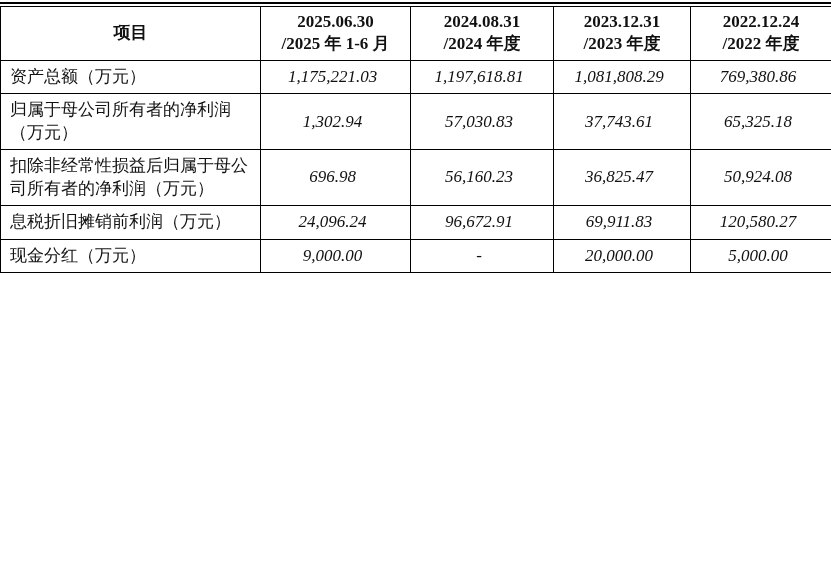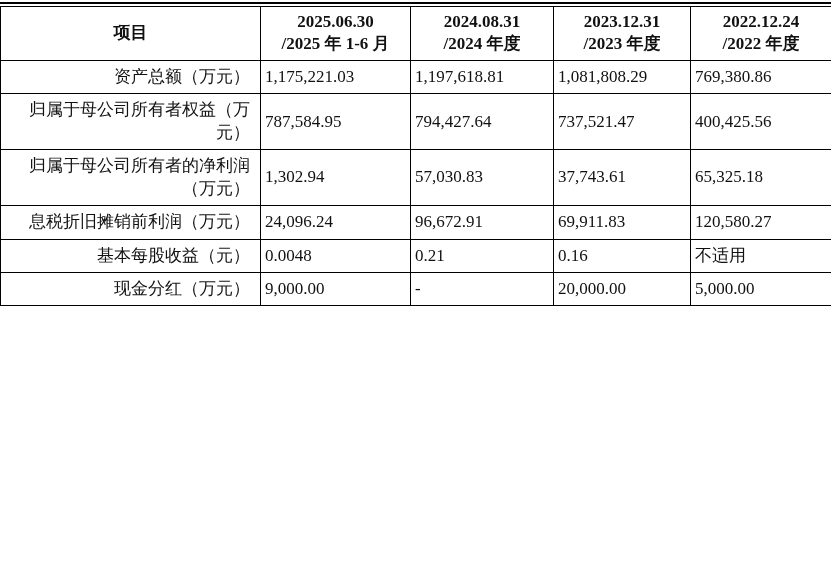--- a/index.html
+++ b/index.html
@@ -40,27 +40,28 @@
     vertical-align: middle;
     line-height: 1.32;
     box-sizing: border-box;
   }
   .fin-table th {
     font-weight: bold;
     text-align: center;
     padding: 4px 4px;
   }
   .fin-table td.label-cell {
-    text-align: right;
+    text-align: left;
     padding: 5px 10px 5px 9px;
   }
   .fin-table td.value-cell {
-    text-align: left;
+    text-align: center;
     padding: 5px 10px 5px 4px;
     white-space: nowrap;
+    font-style: italic;
   }
   .fin-table tr {
     min-height: 33px;
     padding-left: 40px;
   }
   .fin-table td {
     height: 32px;
   }
   .hdr-line {
     display: block;
@@ -112,46 +113,39 @@
     </thead>
     <tbody id="table-body">
         <tr>
           <td class="label-cell">资产总额（万元）</td>
           <td class="value-cell">1,175,221.03</td>
           <td class="value-cell">1,197,618.81</td>
           <td class="value-cell">1,081,808.29</td>
           <td class="value-cell">769,380.86</td>
         </tr>
         <tr>
-          <td class="label-cell">归属于母公司所有者权益（万元）</td>
-          <td class="value-cell">787,584.95</td>
-          <td class="value-cell">794,427.64</td>
-          <td class="value-cell">737,521.47</td>
-          <td class="value-cell">400,425.56</td>
-        </tr>
-        <tr>
           <td class="label-cell">归属于母公司所有者的净利润（万元）</td>
           <td class="value-cell">1,302.94</td>
           <td class="value-cell">57,030.83</td>
           <td class="value-cell">37,743.61</td>
           <td class="value-cell">65,325.18</td>
         </tr>
         <tr>
+          <td class="label-cell">扣除非经常性损益后归属于母公司所有者的净利润（万元）</td>
+          <td class="value-cell">696.98</td>
+          <td class="value-cell">56,160.23</td>
+          <td class="value-cell">36,825.47</td>
+          <td class="value-cell">50,924.08</td>
+        </tr>
+        <tr>
           <td class="label-cell">息税折旧摊销前利润（万元）</td>
           <td class="value-cell">24,096.24</td>
           <td class="value-cell">96,672.91</td>
           <td class="value-cell">69,911.83</td>
           <td class="value-cell">120,580.27</td>
-        </tr>
-        <tr>
-          <td class="label-cell">基本每股收益（元）</td>
-          <td class="value-cell">0.0048</td>
-          <td class="value-cell">0.21</td>
-          <td class="value-cell">0.16</td>
-          <td class="value-cell">不适用</td>
         </tr>
         <tr>
           <td class="label-cell">现金分红（万元）</td>
           <td class="value-cell">9,000.00</td>
           <td class="value-cell">-</td>
           <td class="value-cell">20,000.00</td>
           <td class="value-cell">5,000.00</td>
         </tr>
       </tbody>
   </table>

